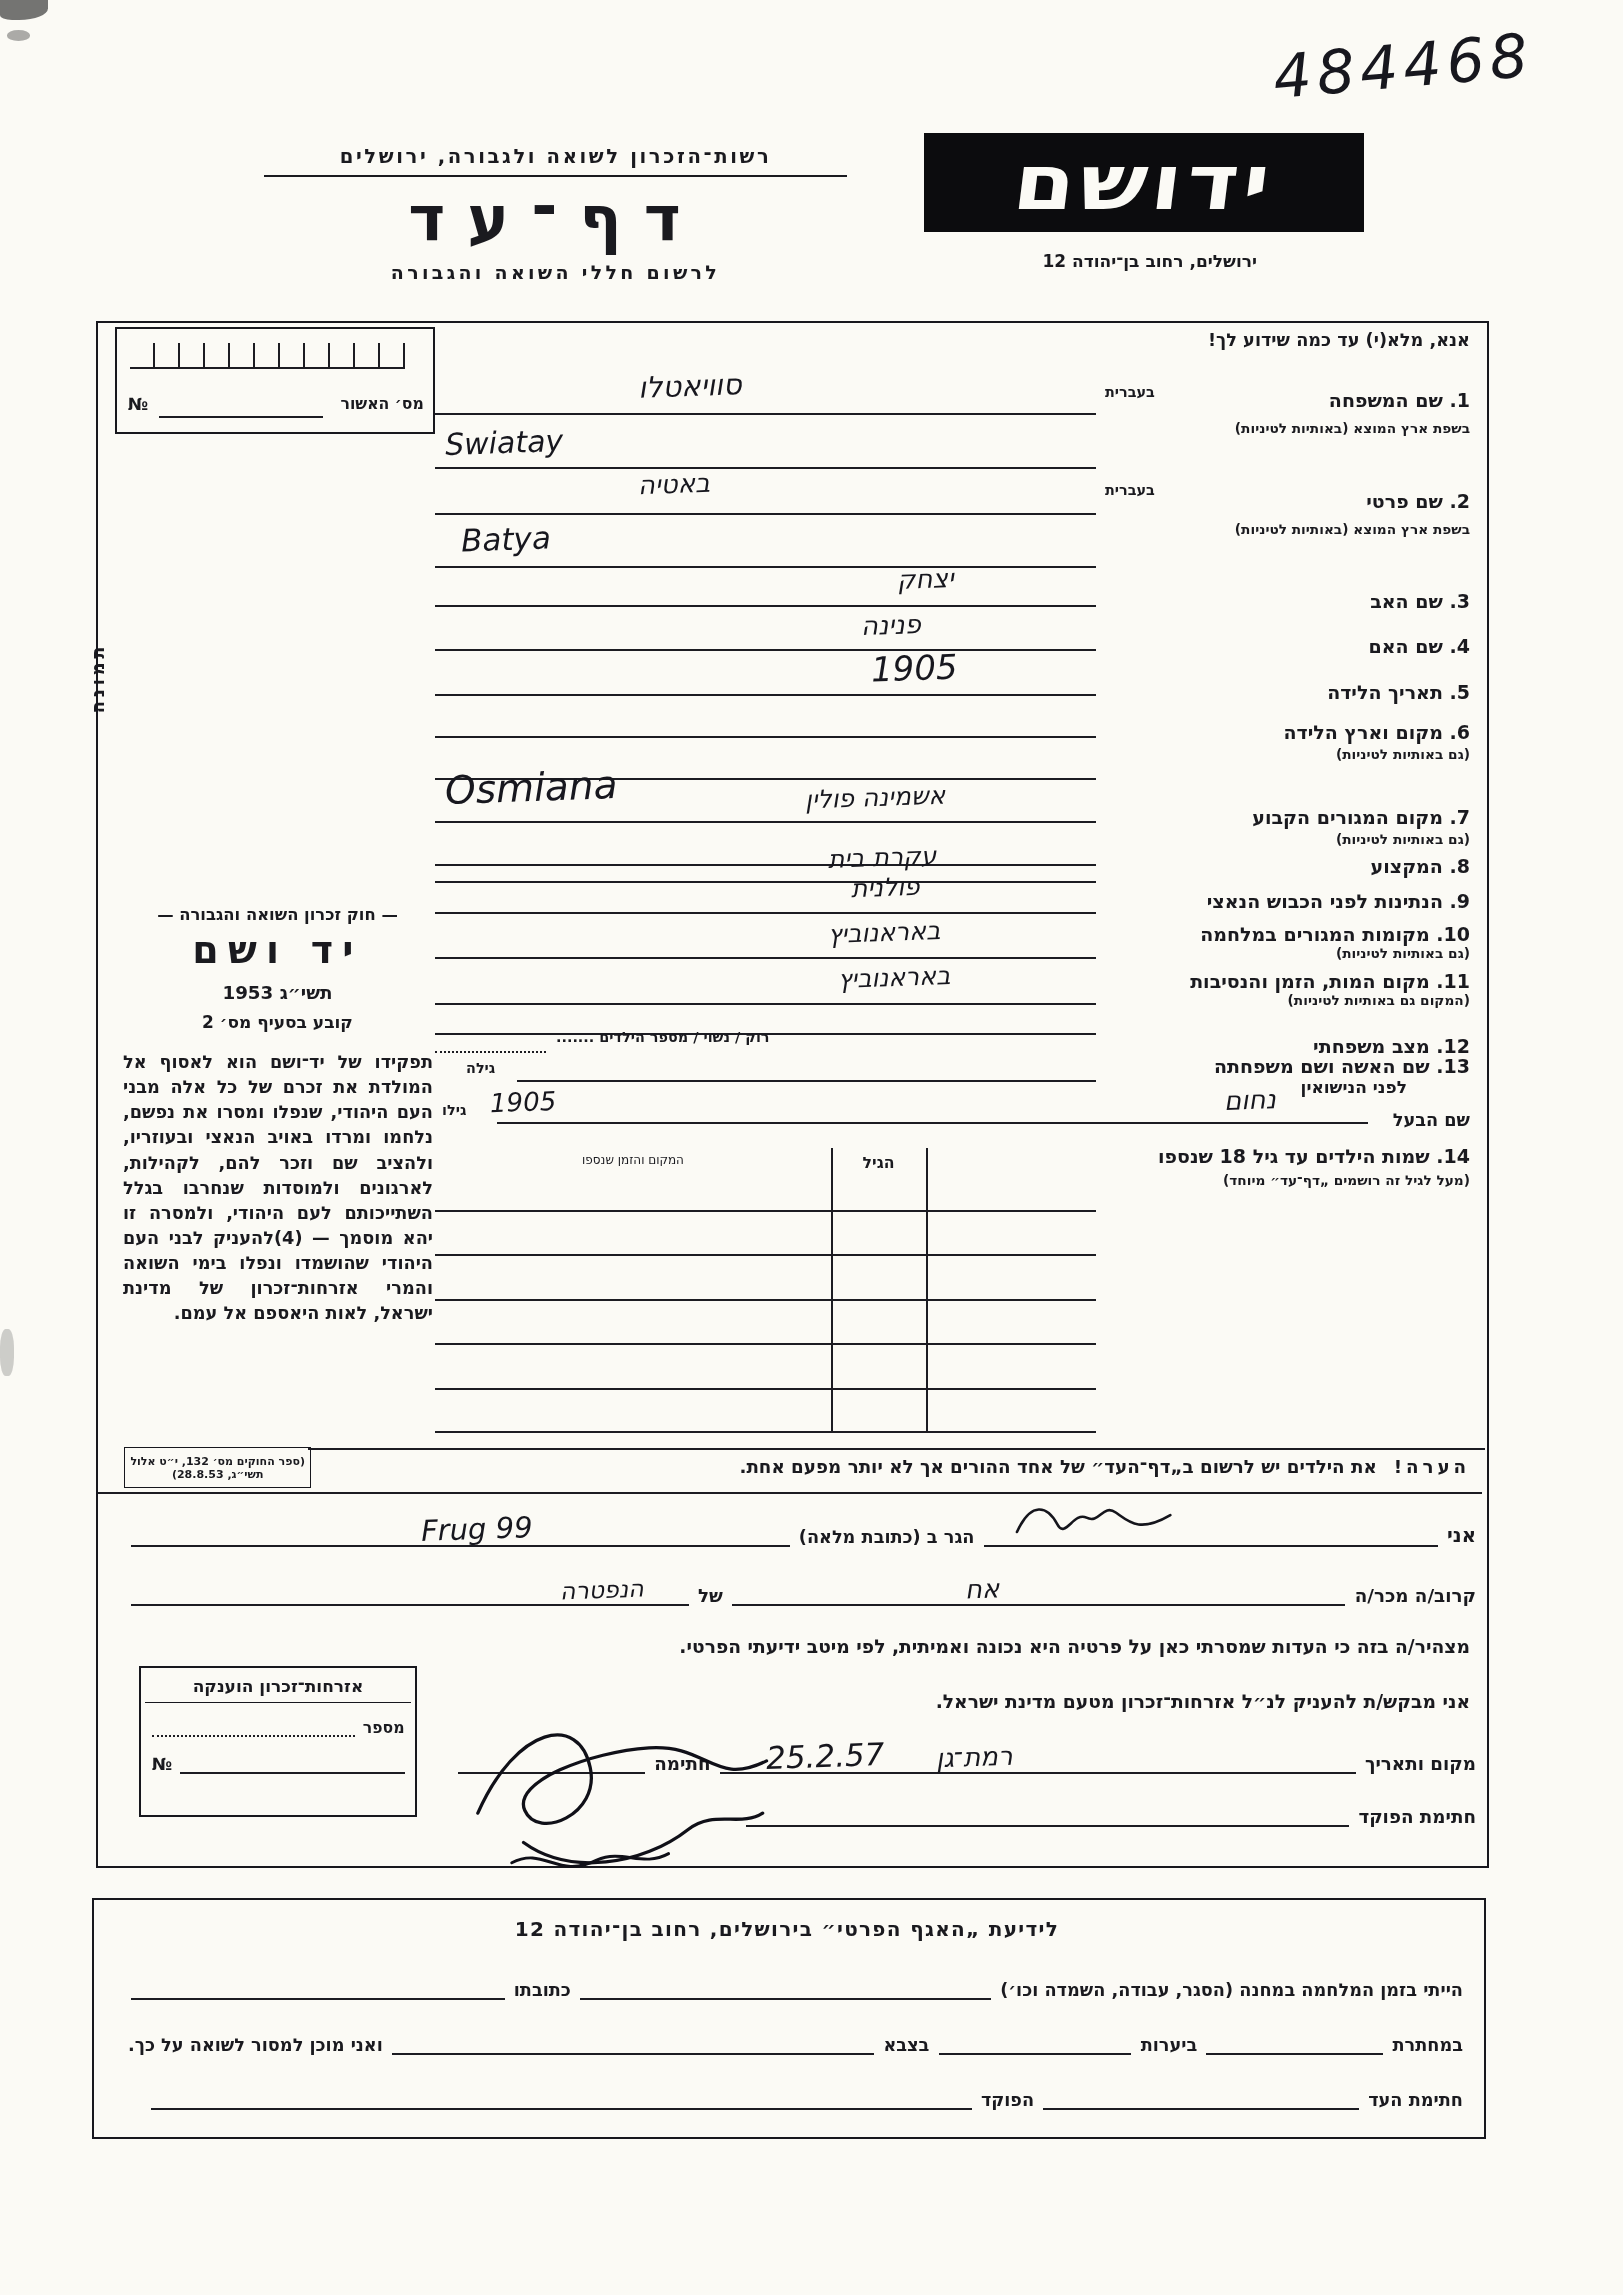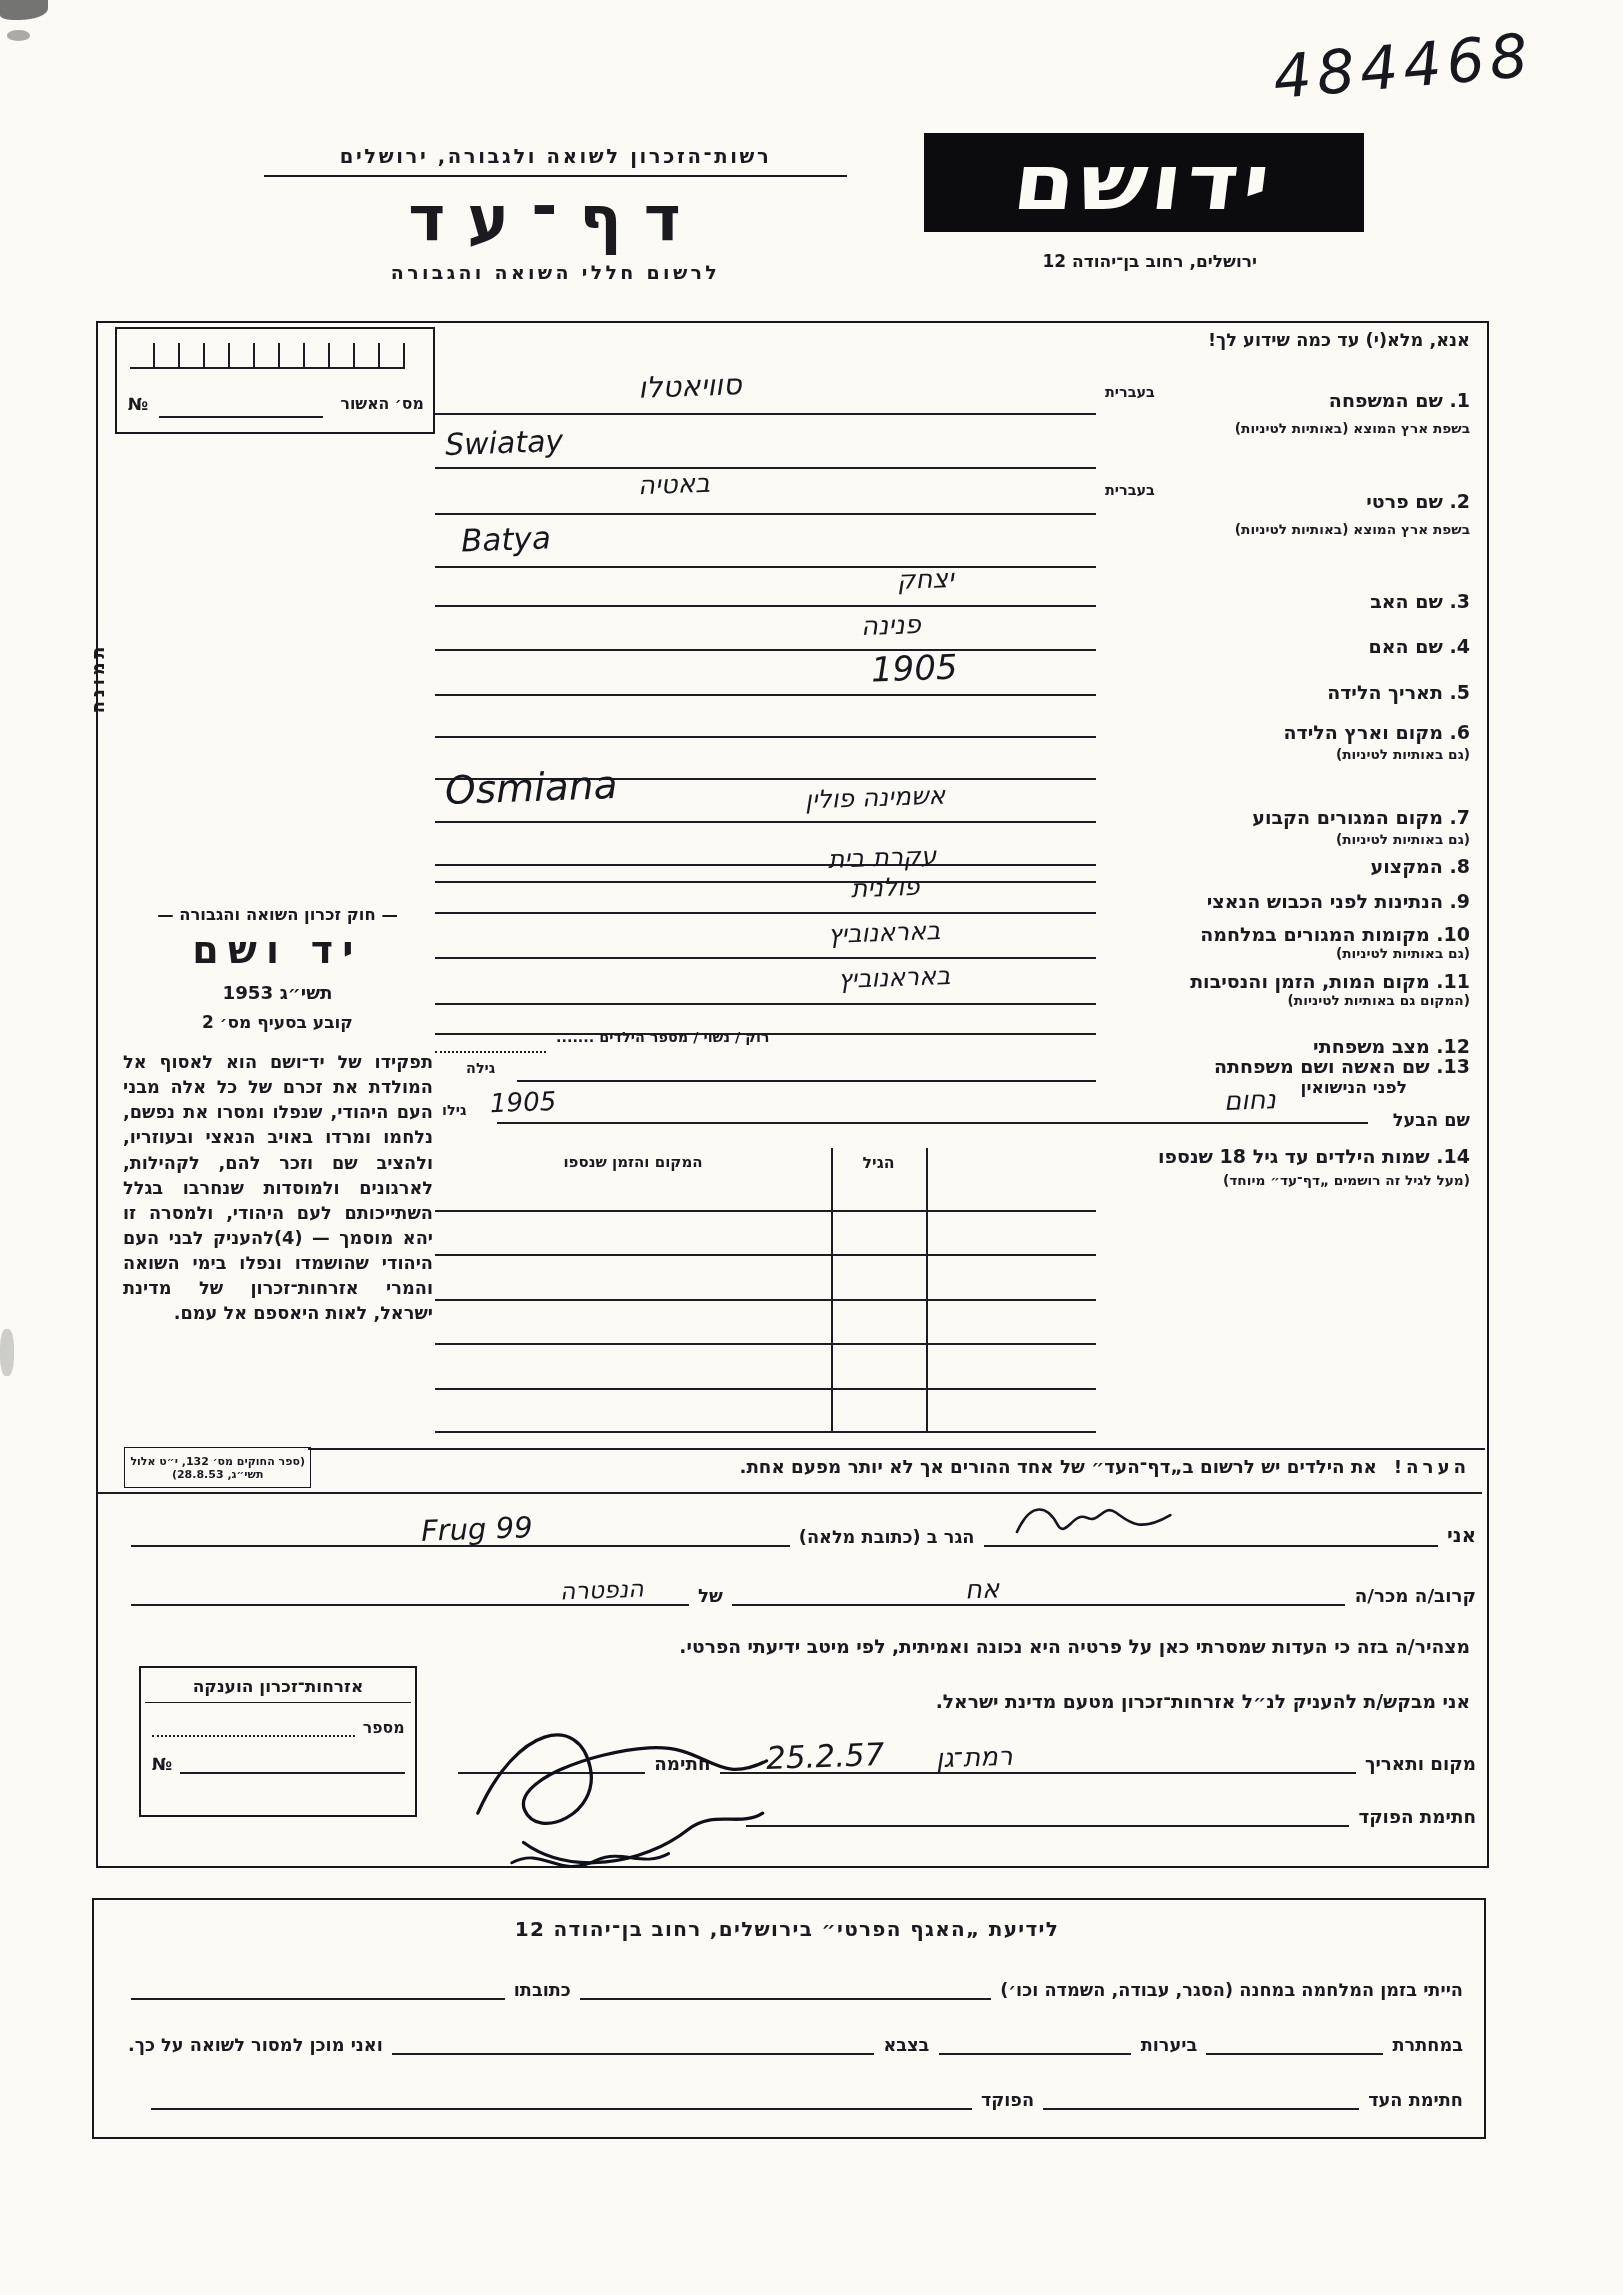--- a/index.html
+++ b/index.html
@@ -126,21 +126,21 @@
   <div class="tag" style="left:466px;top:1060px;">גילה</div>
   <div class="lab" style="top:1110px;font-size:17.7px;">שם הבעל</div>
   <div class="ln" style="top:1122px;left:497px;width:871px;"></div>
   <div class="tag" style="left:442px;top:1102px;">גילו</div>
   <div class="hw" style="left:1224px;top:1085px;font-size:26px;">נחום</div>
   <div class="hw" style="left:490px;top:1087px;font-size:26px;">1905</div>
 
   <div class="lab" style="top:1145px;">14. שמות הילדים עד גיל 18 שנספו</div>
   <div class="sub" style="top:1172px;">(מעל לגיל זה רושמים „דף־עד״ מיוחד)</div>
   <div class="abs ctr" style="left:831px;top:1153px;width:95px;font-weight:bold;font-size:15.7px;direction:rtl;">הגיל</div>
-  <div class="abs ctr" style="left:435px;top:1153px;width:396px;font-weight:bold;font-size:15px;direction:rtl;">המקום והזמן שנספו</div>
+  <div class="abs ctr" style="left:435px;top:1153px;width:396px;font-weight:normal;font-size:12px;direction:rtl;">המקום והזמן שנספו</div>
   <div class="vln" style="left:926px;top:1148px;height:283px;"></div>
   <div class="vln" style="left:831px;top:1148px;height:283px;"></div>
   <div class="ln" style="top:1210px;"></div>
   <div class="ln" style="top:1254px;"></div>
   <div class="ln" style="top:1299px;"></div>
   <div class="ln" style="top:1343px;"></div>
   <div class="ln" style="top:1388px;"></div>
   <div class="ln" style="top:1431px;"></div>
 
   <div class="ln" style="left:308px;width:1177px;top:1448px;"></div>

